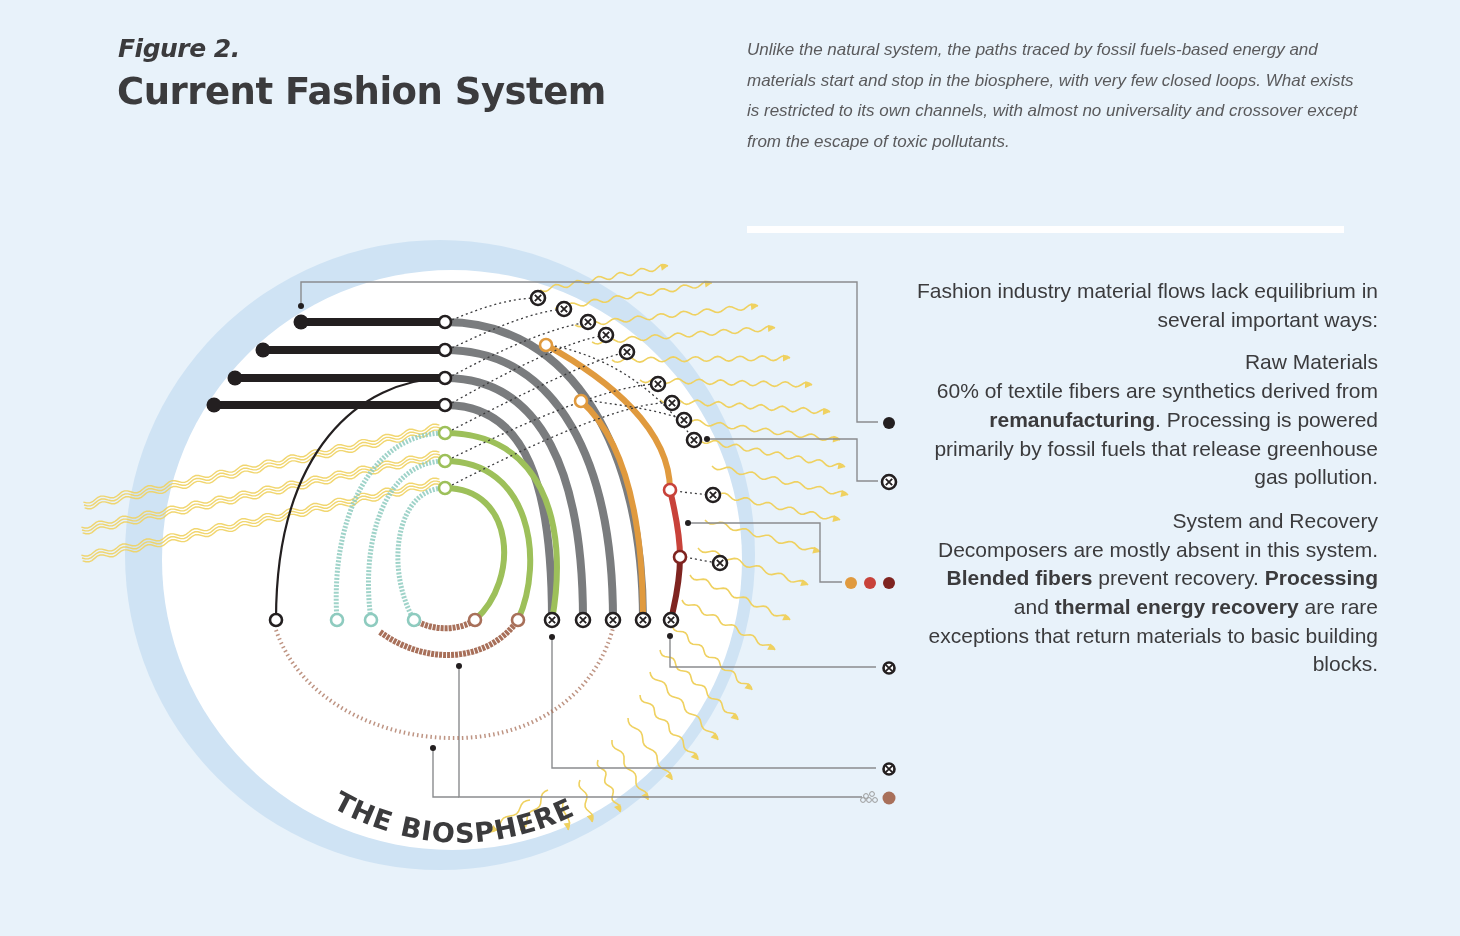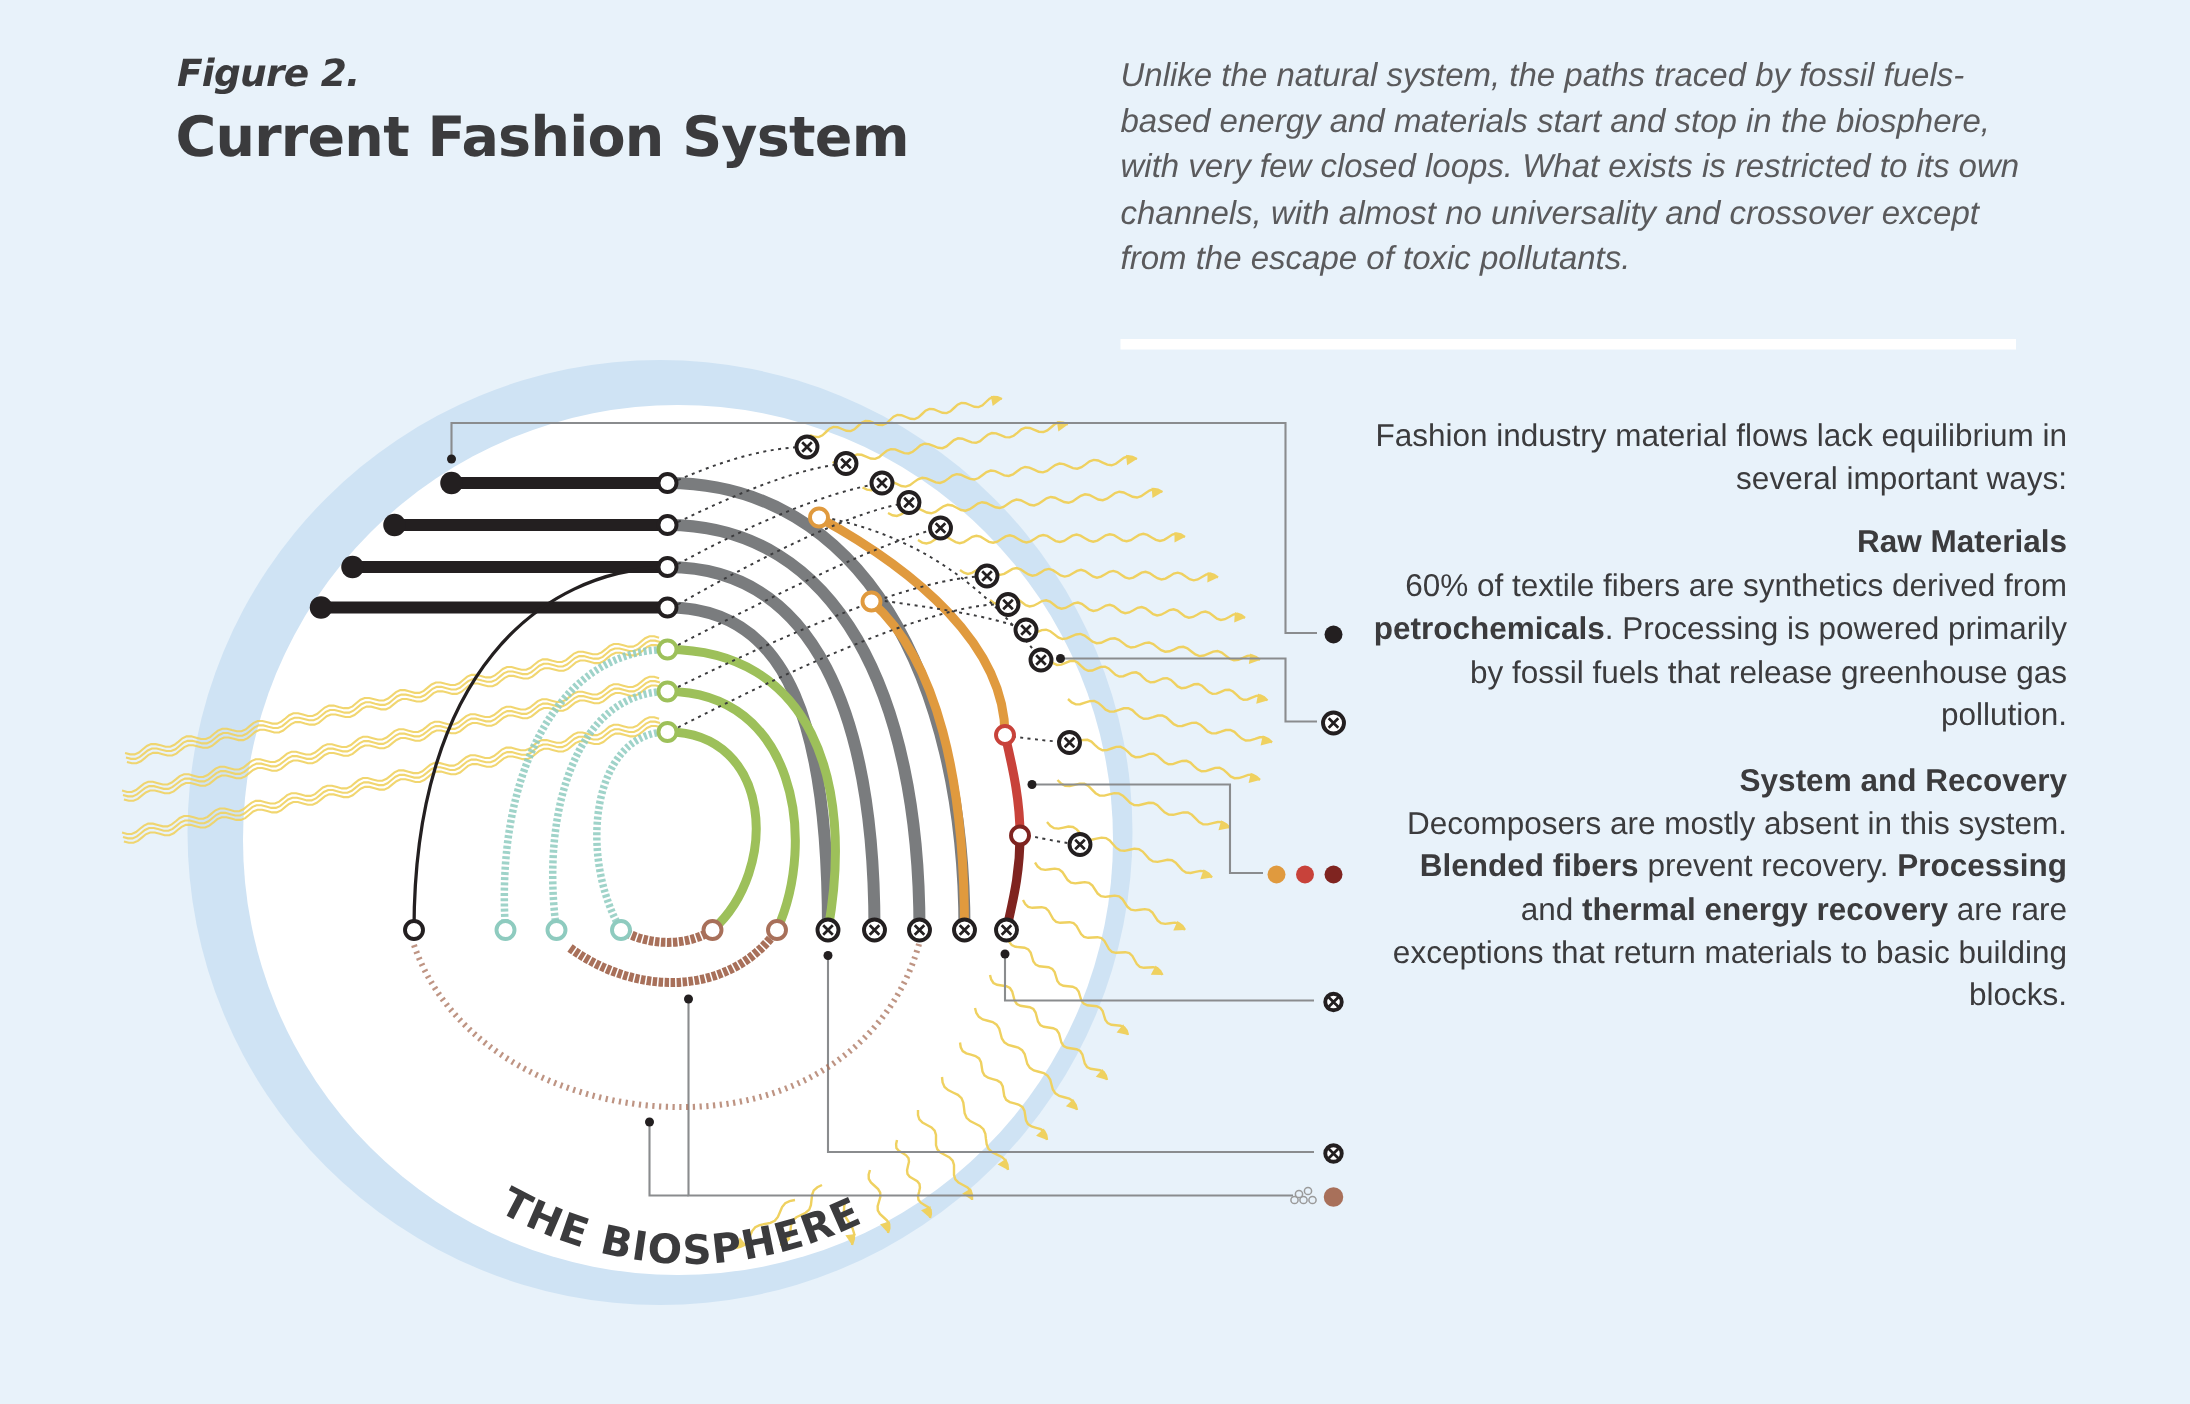--- a/index.html
+++ b/index.html
@@ -15,36 +15,36 @@
     font-size: 25px; font-weight: bold; font-style: italic; color: #3b3b3d;
     font-family: "DejaVu Sans", sans-serif; letter-spacing: -0.5px;
   }
   .fig-title {
     position: absolute; left: 117px; top: 70px;
     font-size: 37px; font-weight: bold; color: #3b3b3d;
     font-family: "DejaVu Sans", sans-serif; letter-spacing: -0.5px;
   }
   .intro {
     position: absolute; left: 747px; top: 35px; width: 620px;
-    font-size: 22px; line-height: 30.5px; font-style: italic; color: #5a5a5c;
+    font-size: 17px; line-height: 30.5px; font-style: italic; color: #5a5a5c;
     font-family: "Liberation Sans", sans-serif;
   }
   .rule {
     position: absolute; left: 747px; top: 226px; width: 597px; height: 7px;
     background: #ffffff;
   }
   .panel {
     position: absolute; left: 908px; top: 277px; width: 470px;
     font-size: 21px; line-height: 28.7px; color: #3b3b3d;
     font-family: "Liberation Sans", sans-serif;
     text-align: right;
   }
   .panel p { margin: 0; }
   .panel .lead { margin-bottom: 14px; }
-  .panel h3 { margin: 0; font-size: 21px; font-weight: bold; line-height: 28.7px; }
+  .panel h3 { margin: 0; font-size: 21px; font-weight: normal; line-height: 28.7px; }
   .panel .section { margin-bottom: 15px; }
   .panel b { font-weight: bold; }
   svg.diagram { position: absolute; left: 0; top: 0; }
 </style>
 </head>
 <body>
 
 <div class="fig-label">Figure 2.</div>
 <div class="fig-title">Current Fashion System</div>
 <div class="intro">Unlike the natural system, the paths traced by fossil fuels-based energy and materials start and stop in the biosphere, with very few closed loops. What exists is restricted to its own channels, with almost no universality and crossover except from the escape of toxic pollutants.</div>
@@ -292,21 +292,21 @@
         <circle cx="863" cy="800" r="2.4" fill="none" stroke="#9a9a9a" stroke-width="1"></circle>
       </g>
       <circle cx="889" cy="798" r="6.5" fill="#a8705a"></circle>
     </g>
 </svg>
 
 <div class="panel">
   <p class="lead">Fashion industry material flows lack equilibrium in several important ways:</p>
   <div class="section">
     <h3>Raw Materials</h3>
-    <p><span>60% of textile fibers are synthetics derived from </span><b>petrochemicals</b><span>. Processing is powered primarily by fossil fuels that release greenhouse gas pollution.</span></p>
+    <p><span>60% of textile fibers are synthetics derived from </span><b>remanufacturing</b><span>. Processing is powered primarily by fossil fuels that release greenhouse gas pollution.</span></p>
   </div>
   <div class="section">
   </div>
   <div class="section">
     <h3>System and Recovery</h3>
     <p><span>Decomposers are mostly absent in this system. </span><b>Blended fibers</b><span> prevent recovery. </span><b>Processing</b><span> and </span><b>thermal energy recovery</b><span> are rare exceptions that return materials to basic building blocks.</span></p>
   </div>
 </div>
 
 </body></html>

